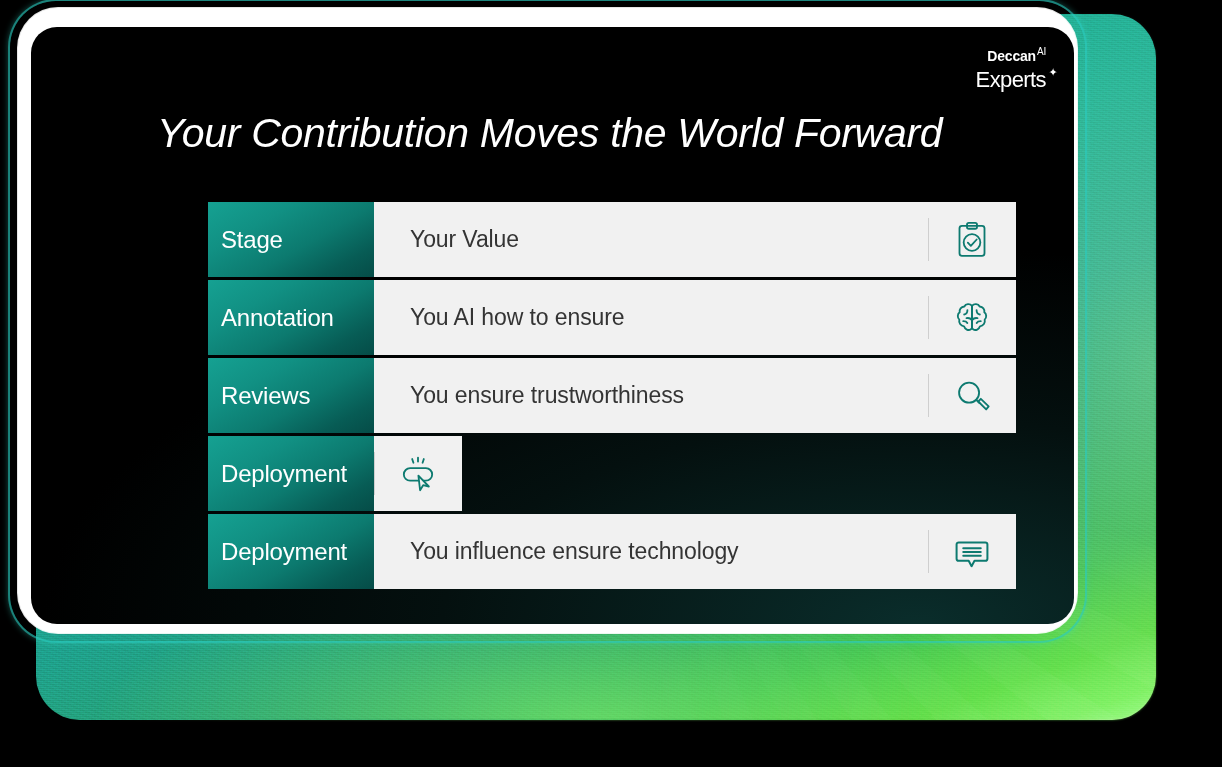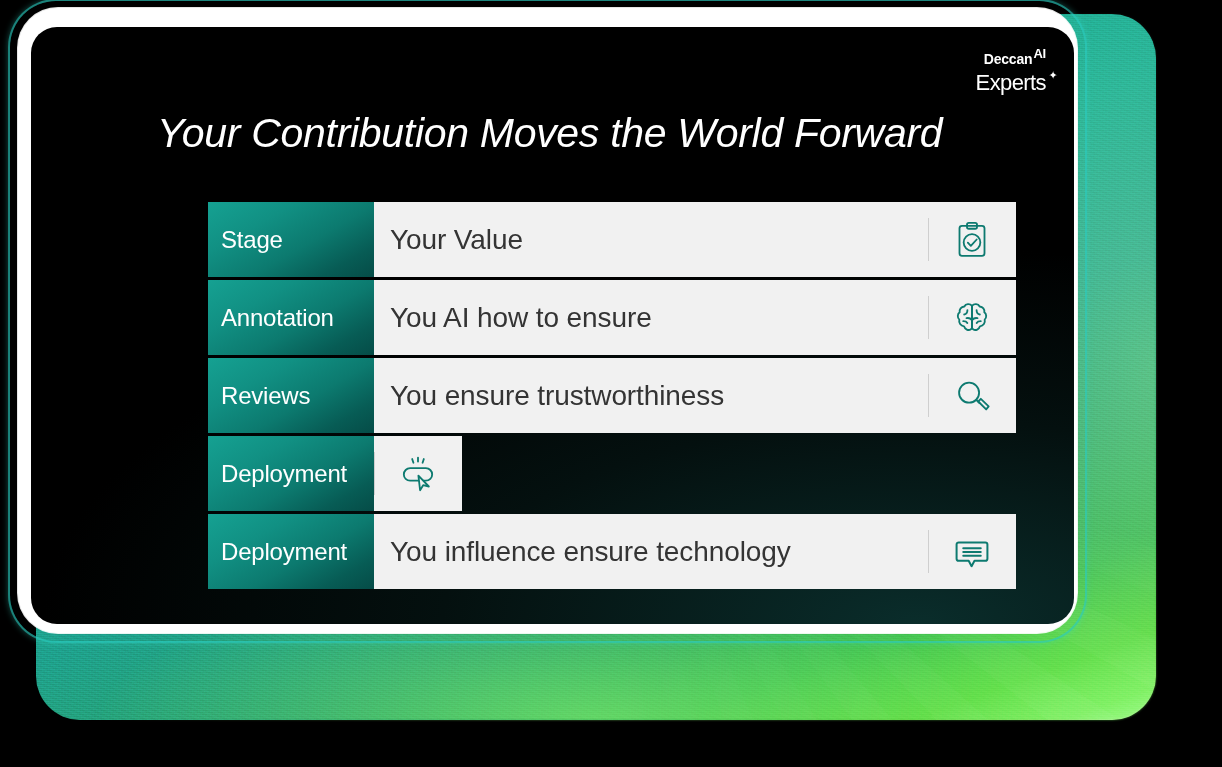--- a/index.html
+++ b/index.html
@@ -137,22 +137,22 @@
     line-height: 1;
     user-select: none;
   }
   .logo-top {
     font-size: 14px;
     font-weight: 700;
     letter-spacing: -0.2px;
     display: block;
   }
   .logo-top sup {
-    font-size: 13px;
-    font-weight: 700;
+    font-size: 10px;
+    font-weight: 400;
     vertical-align: super;
     margin-left: 1px;
   }
   .logo-bottom {
     font-size: 22px;
     font-weight: 400;
     letter-spacing: -0.6px;
     display: block;
     margin-top: 6px;
     position: relative;
@@ -204,24 +204,24 @@
     font-size: 24px;
     font-weight: 400;
     letter-spacing: -0.2px;
     background: linear-gradient(150deg, #15a192 0%, #119083 30%, #0c7a6f 58%, #075c55 82%, #054c47 100%);
   }
   .value-cell {
     flex: 1 1 auto;
     display: flex;
     align-items: center;
     background: #f1f1f1;
-    padding-left: 16px;
+    padding-left: 36px;
     box-sizing: border-box;
     color: #343434;
-    font-size: 28px;
+    font-size: 23px;
     font-weight: 400;
     letter-spacing: -0.1px;
   }
   .icon-cell {
     flex: 0 0 88px;
     background: #f1f1f1;
     display: flex;
     align-items: center;
     justify-content: center;
     position: relative;

